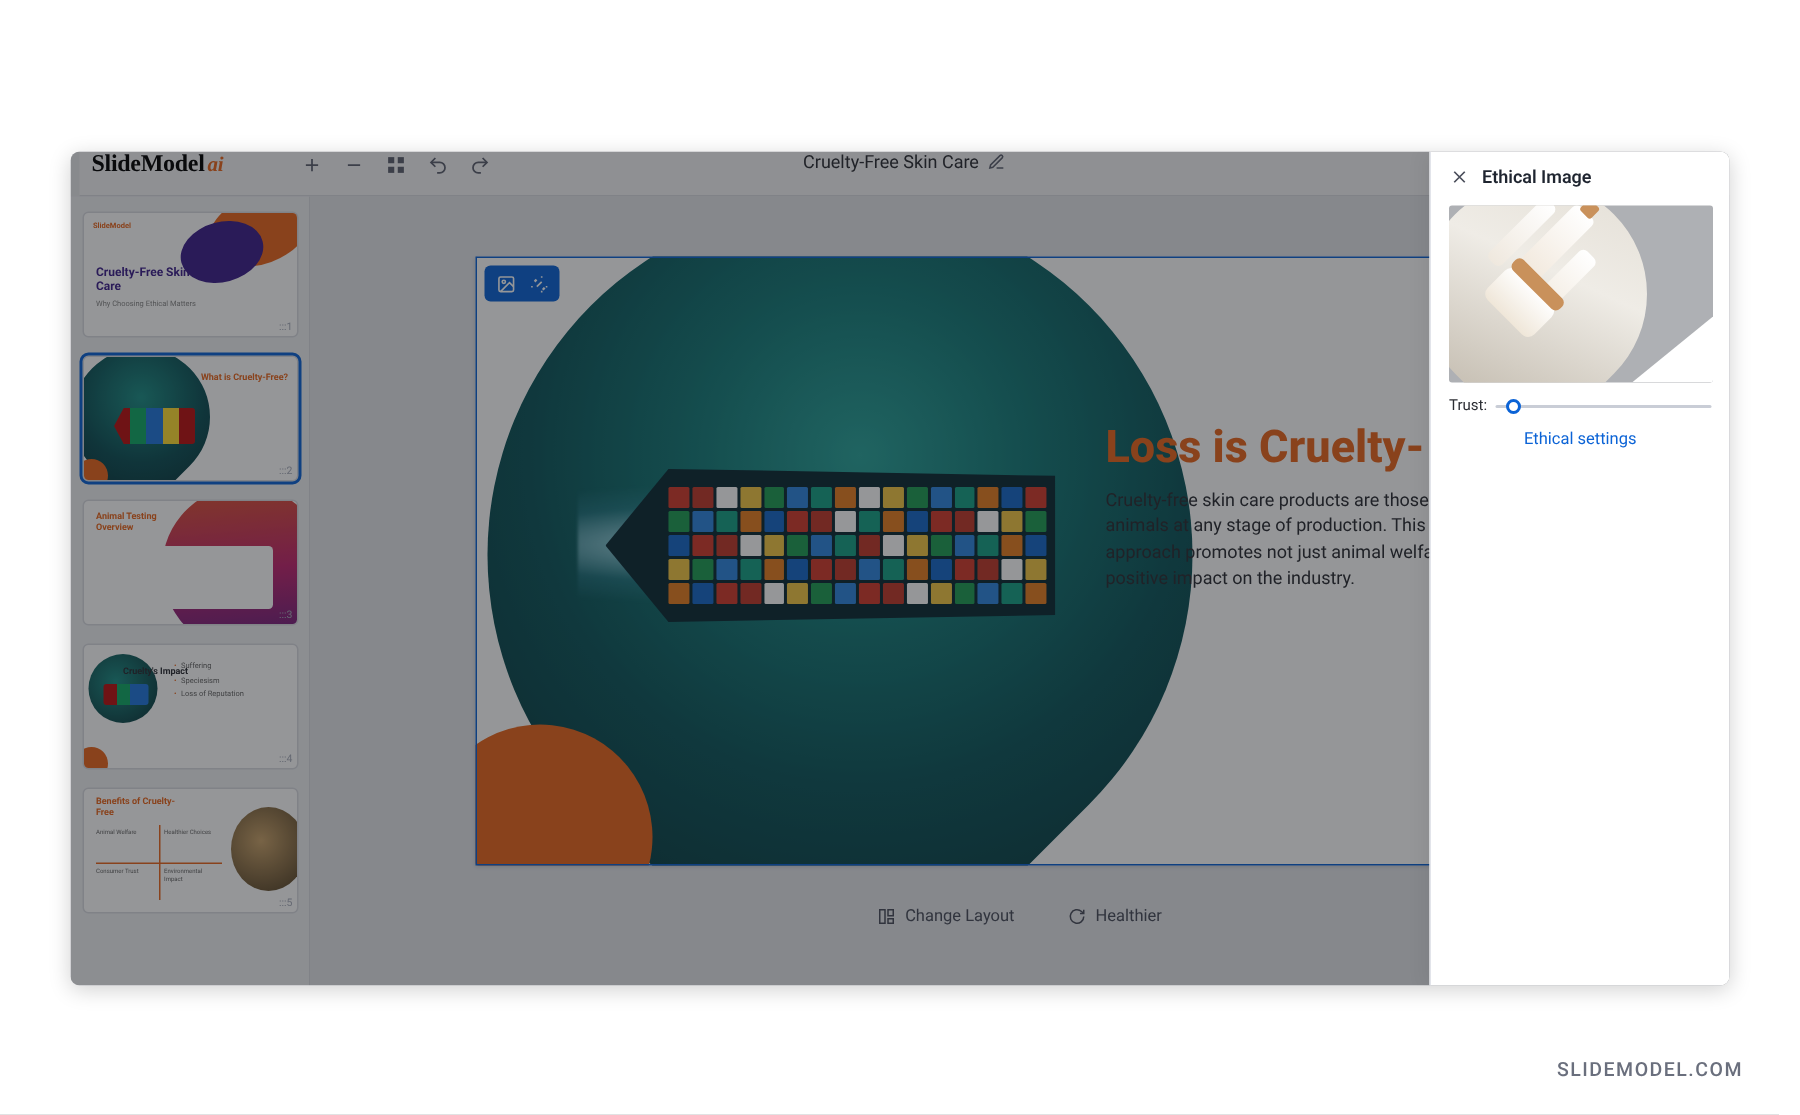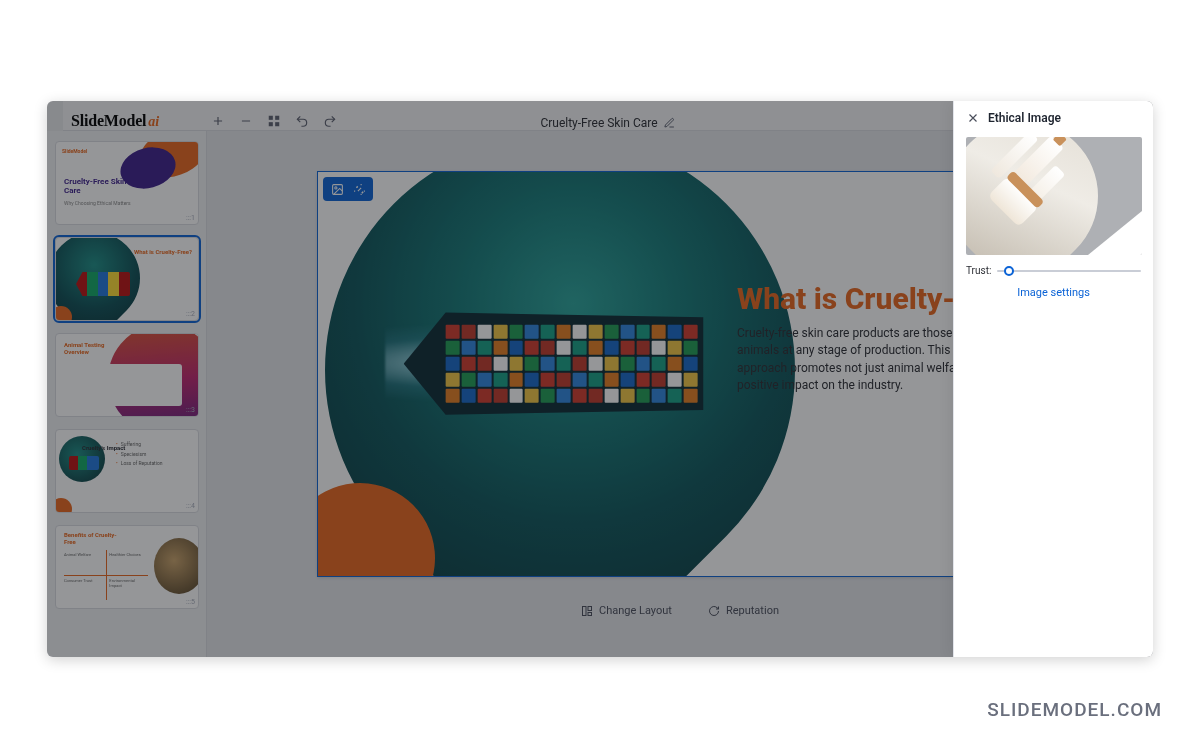--- a/index.html
+++ b/index.html
@@ -22,22 +22,22 @@
     background: rgba(20,22,26,0.45);
     pointer-events: none;
     z-index: 40;
   }
   
   .panel, .panel * { position: relative; }
   .panel { z-index: 60; }
 
   
   .toolbar {
-    position: absolute; left: 16px; right: 0; top: 0; height: 30px;
-    display: flex; align-items: flex-end; padding: 0 8px;
+    position: absolute; left: 6px; right: 0; top: 0; height: 30px;
+    display: flex; align-items: flex-start; padding: 0 8px;
     background: #f4f4f6;
     border-bottom: 1px solid #d9dbe0;
     font-size: 12px;
   }
   .logo { font-weight: 800; font-family: Georgia, "Times New Roman", serif; font-size: 16px; letter-spacing: -0.2px; }
   .logo .ai { color: #e9671e; font-style: italic; font-weight: 700; font-size: 14px; margin-left: 2px; font-family: Georgia, serif; }
   .tb-group { display: flex; align-items: center; gap: 10px; margin-left: 50px; }
   .tb-btn { width: 18px; height: 18px; display: flex; align-items: center; justify-content: center; color: #5d6170; cursor: pointer; }
   .tb-btn svg { width: 14px; height: 14px; }
   .title-wrap { position: absolute; left: 50%; transform: translateX(-50%); display: flex; align-items: center; gap: 6px; color: #2b2d33; }
@@ -224,21 +224,21 @@
 
   .zoom-row { display:flex; align-items:center; gap:6px; font-size:10px; color:#2b2d33; margin-bottom:10px; }
   .zoom-track { flex:1; height:2px; background:#c9cdd6; position:relative; border-radius:2px; }
   .zoom-thumb { position:absolute; left:8%; top:50%; transform:translate(-50%,-50%); width:10px; height:10px; border-radius:50%; border:2px solid #0b63d6; background:#fff; }
   .apply-btn { width:100%; background:#0b63d6; color:#fff; border:none; border-radius:4px; padding:7px 0; font-size:12px; font-weight:600; cursor:pointer; margin-bottom:8px; }
   .change-link { display:block; text-align:center; width:100%; font-size:11px; color:#0b63d6; text-decoration:none; cursor:pointer; }
 
   
   .watermark {
     position:absolute; right:38px; bottom:22px;
-    font-size:19px; letter-spacing:1px; color:#6a6f7d; font-weight:500;
+    font-size:13px; letter-spacing:1px; color:#6a6f7d; font-weight:500;
   }
 
   
   .t1-logo { position:absolute; left:6px; top:6px; font-size:5px; color:#e9671e; font-weight:700; }
 </style>
 </head>
 <body>
 
 <div class="frame">
 
@@ -429,21 +429,21 @@
               <div style="background: rgb(255, 255, 255);"></div>
               <div style="background: rgb(242, 199, 68);"></div>
               <div style="background: rgb(31, 157, 85);"></div>
               <div style="background: rgb(46, 134, 222);"></div>
               <div style="background: rgb(22, 160, 133);"></div>
               <div style="background: rgb(230, 126, 34);"></div>
             </div>
         </div>
       </div>
       <div class="orange-blob"></div>
-      <div class="slide-title">What is Cruelty-</div>
+      <div class="slide-title">Loss is Cruelty-</div>
       <div class="slide-body">Cruelty-free skin care products are those not tested on animals at any stage of production. This ethical approach promotes not just animal welfare but also a positive impact on the industry.</div>
     </div>
     <div class="selection-outline"></div>
     <div class="mini-bar">
       <div class="mini-btn">
           <svg viewBox="0 0 24 24" fill="none" stroke="currentColor" stroke-width="2">
             <rect x="3" y="3" width="18" height="18" rx="2"></rect>
             <circle cx="9" cy="9" r="2"></circle>
             <path d="m21 15-5-5L5 21"></path>
           </svg>
@@ -463,21 +463,21 @@
             <rect x="14" y="3" width="7" height="8"></rect>
             <rect x="14" y="15" width="7" height="6"></rect>
           </svg>
         <span>Change Layout</span>
       </div>
       <div class="ctrl">
         <svg viewBox="0 0 24 24" fill="none" stroke="currentColor" stroke-width="2">
             <path d="M21 12a9 9 0 1 1-3-6.7L21 8"></path>
             <path d="M21 3v5h-5"></path>
           </svg>
-        <span>Reputation</span>
+        <span>Healthier</span>
       </div>
     </div>
   </div>
 
   <div class="dimmer"></div>
 
   <div class="panel">
     <div class="panel-head">
       <svg class="close-x" viewBox="0 0 24 24" fill="none" stroke="currentColor" stroke-width="2">
           <path d="M18 6 6 18M6 6l12 12"></path>
@@ -492,18 +492,18 @@
         <div class="jar"></div>
       </div>
       <div class="tri1"></div>
     </div>
     <div class="zoom-row">
       <span>Trust:</span>
       <div class="zoom-track">
           <div class="zoom-thumb"></div>
         </div>
     </div>
-    <a class="change-link">Image settings</a>
+    <a class="change-link">Ethical settings</a>
   </div>
 
 </div>
 
 <div class="watermark">SLIDEMODEL.COM</div>
 
 </body></html>

